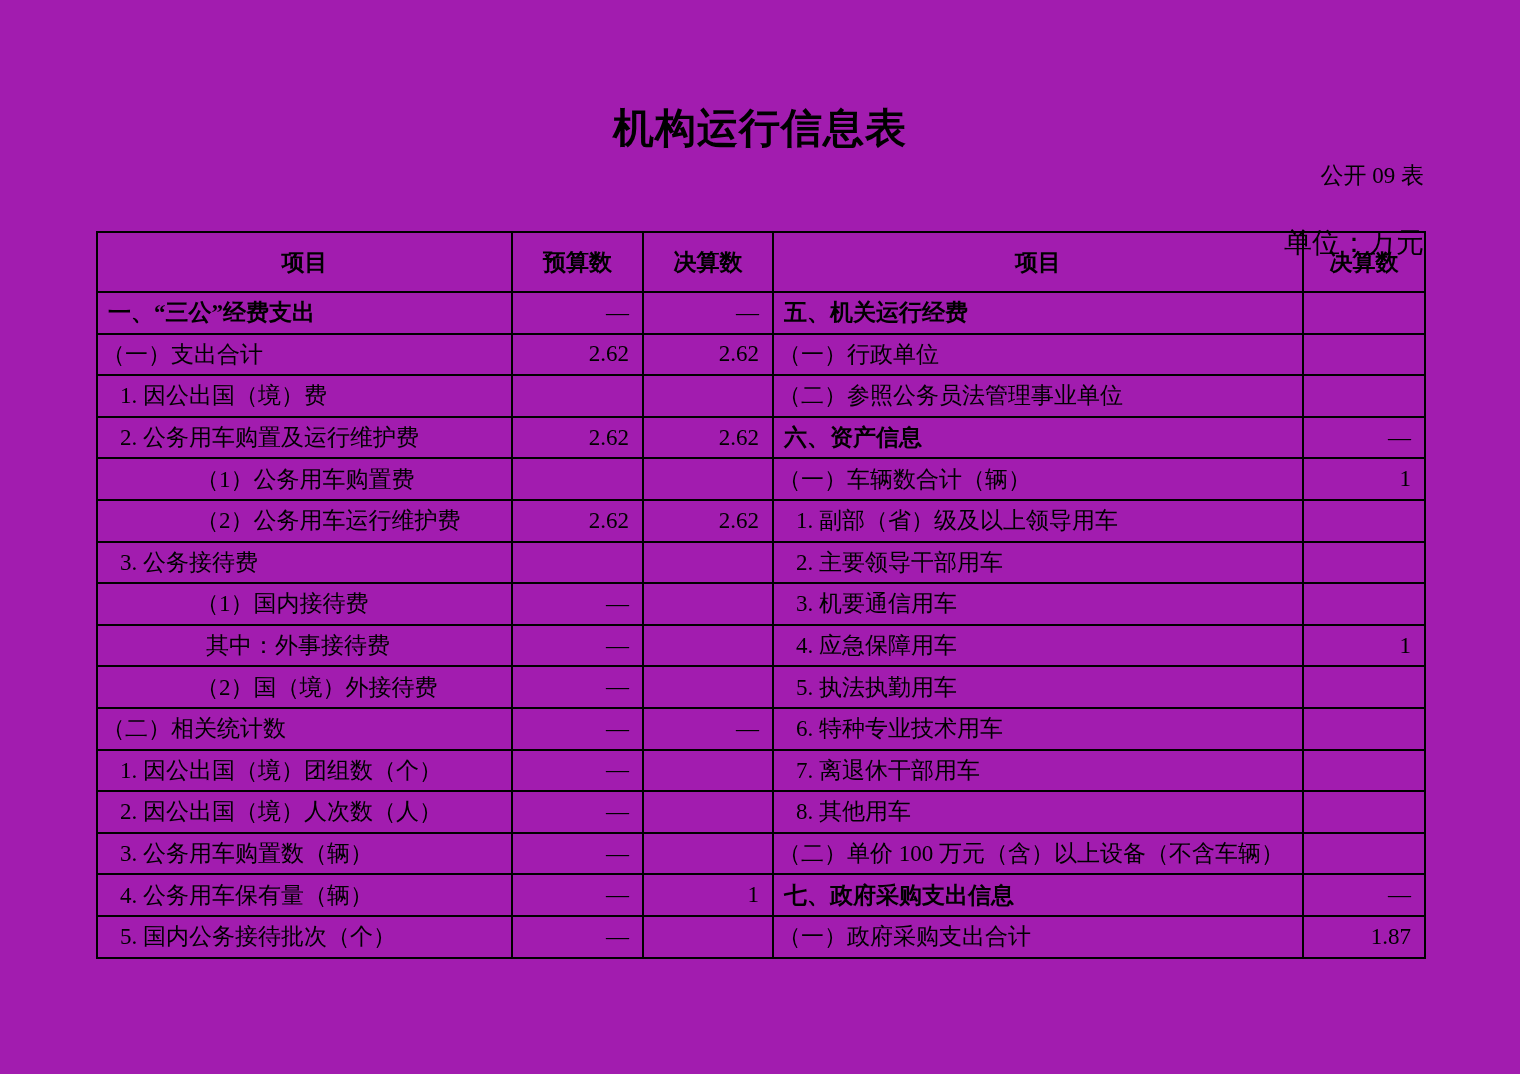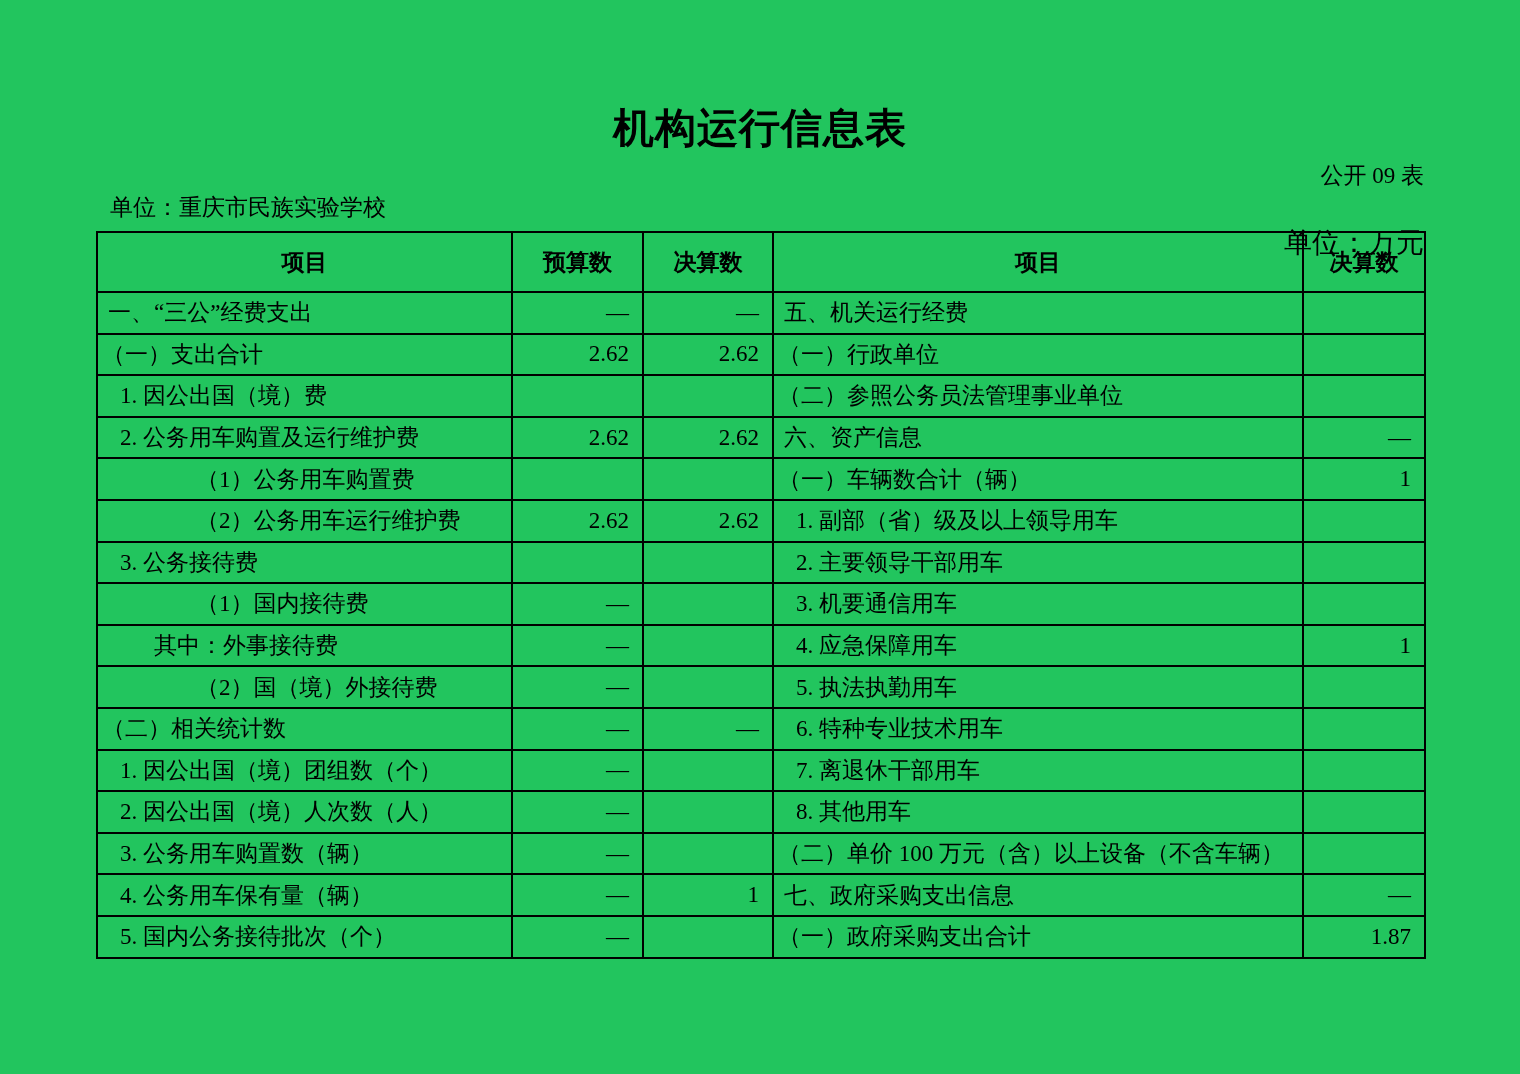--- a/index.html
+++ b/index.html
@@ -5,21 +5,21 @@
   * { margin: 0; padding: 0; box-sizing: border-box; }
   html, body { background: #ffffff; }
   body {
     width: 1520px; height: 1074px;
     font-family: "Liberation Serif", "DejaVu Serif", serif;
     color: #000;
   }
   .page {
     position: relative;
     width: 1520px; height: 1074px;
-    background: #22c55e;
+    background: #a21caf;
     overflow: hidden;
   }
   .doc-title {
     position: absolute;
     top: 101px; left: 0; width: 100%;
     text-align: center;
     font-family: "Liberation Sans", "DejaVu Sans", sans-serif;
     font-weight: 700;
     font-size: 41px;
     letter-spacing: 1px;
@@ -68,32 +68,31 @@
   td.cell-label { text-align: left; }
   td.cell-num {
     text-align: right;
     padding-right: 13px;
     font-family: "Liberation Serif", "DejaVu Serif", serif;
   }
   .indent-0 { padding-left: 10px; }
   .indent-1 { padding-left: 4px; }
   .indent-2 { padding-left: 22px; }
   .indent-3 { padding-left: 98px; }
-  .indent-4 { padding-left: 56px; }
-  .bold { font-weight: 400; margin-top: 43px; }
+  .indent-4 { padding-left: 108px; }
+  .bold { font-weight: 700; margin-top: 43px; }
 </style>
 </head>
 <body>
 
 <div class="page">
 
   <div class="doc-title">机构运行信息表</div>
 
   <div class="form-number">公开 09 表</div>
-  <div class="unit-name">单位：重庆市民族实验学校</div>
   <div class="currency-unit">单位：万元</div>
 
   <table class="info-table">
     <colgroup>
       <col style="width:415px">
       <col style="width:131px">
       <col style="width:130px">
       <col style="width:530px">
       <col style="width:122px">
     </colgroup>

